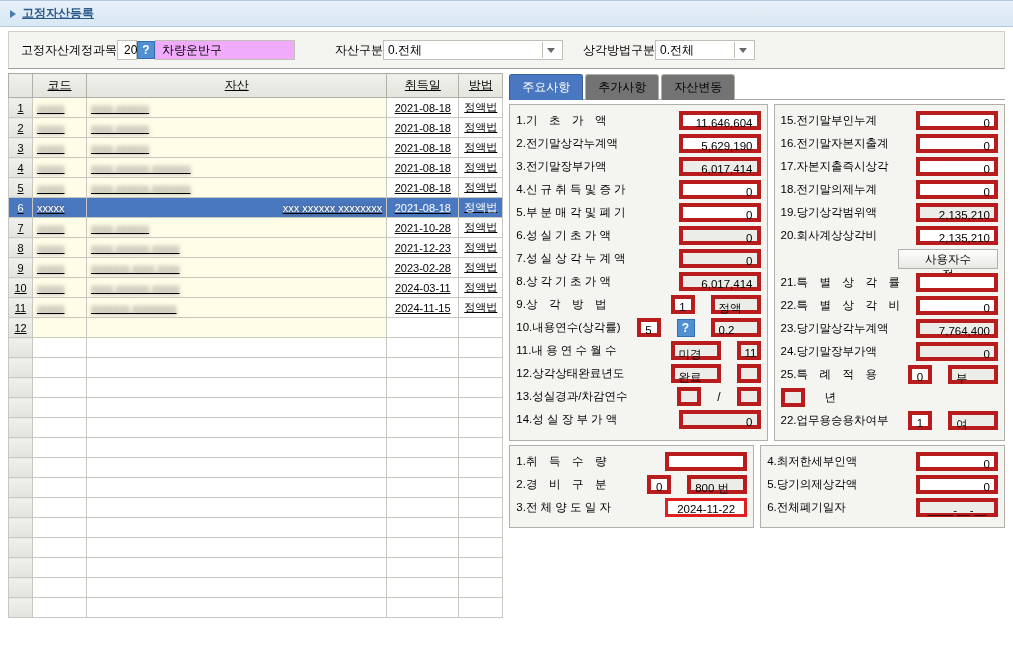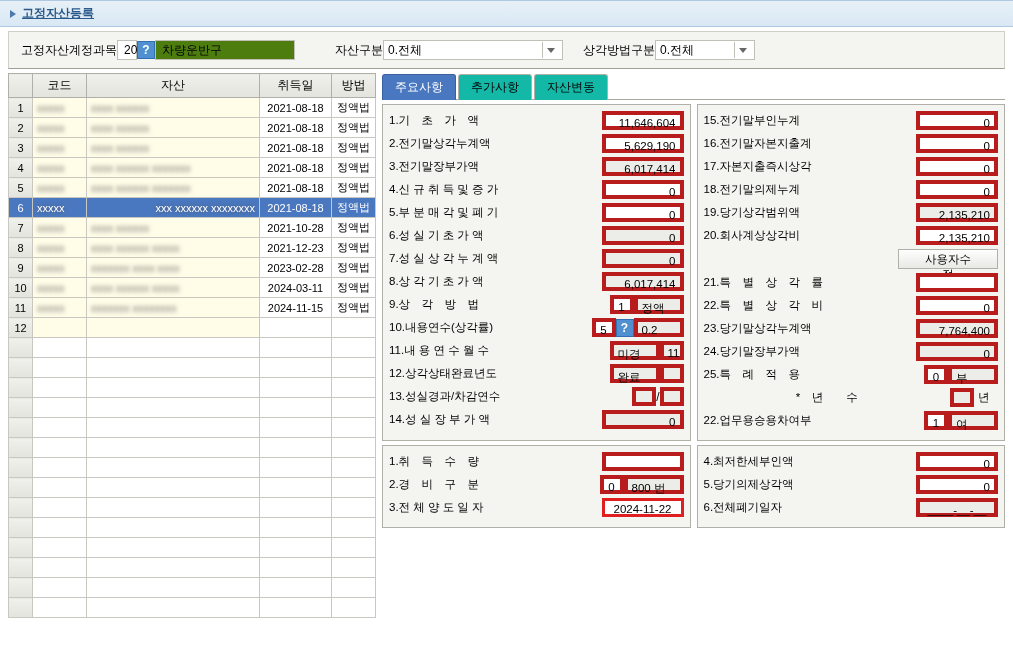--- a/index.html
+++ b/index.html
@@ -58,21 +58,21 @@
       color: #fff;
       border: 1px solid #3070b0;
       display: inline-flex;
       align-items: center;
       justify-content: center;
       font-weight: bold;
       cursor: pointer;
     }
     .text-input {
       border: 1px solid #c0c0b8;
-      background: #4d7c0f;
+      background: #f0abfc;
       padding: 2px 6px;
       height: 20px;
       font-family: inherit;
       font-size: 12px;
     }
     .select-box {
       border: 1px solid #c0c0b8;
       background: #fff;
       padding: 2px 4px;
       height: 20px;
@@ -95,21 +95,21 @@
       content: '';
       border-left: 4px solid transparent;
       border-right: 4px solid transparent;
       border-top: 5px solid #666;
     }
     .main-content {
       display: flex;
       gap: 6px;
       padding: 0 8px;
     }
-    .left-panel { width: 368px; }
+    .left-panel { width: 526px; text-decoration: underline; }
     .table { border-collapse: collapse; width: 100%; border: 1px solid #a8a8a0; }
     .table th {
       background: linear-gradient(to bottom, #f0f0ec, #e4e4de);
       border: 1px solid #b0b0a8;
       padding: 3px 4px;
       font-weight: normal;
       text-align: center;
     }
     .table td {
       border: 1px solid #c8c8c0;
@@ -133,21 +133,21 @@
     .right-panel { flex: 1; display: flex; flex-direction: column; gap: 4px; }
     .tab-bar {
       display: flex;
       gap: 2px;
       border-bottom: 1px solid #a8a8a0;
     }
     .tab {
       padding: 4px 12px;
       border: 1px solid #b0b0a8;
       border-bottom: none;
-      background: #14b8a6;
+      background: #737373;
       cursor: pointer;
       border-radius: 3px 3px 0 0;
       position: relative;
       top: 1px;
     }
     .tab.active {
       background: #4a78c0;
       color: #fff;
       border-color: #3a60a0;
     }
@@ -158,21 +158,21 @@
     .panel {
       border: 1px solid #b0b0a8;
       background: #f4f4f0;
       padding: 6px;
       flex: 1;
     }
     .field-row {
       display: flex;
       align-items: center;
       margin-bottom: 4px;
-      gap: 0;
+      gap: 16px;
     }
     .field-label {
       flex: 1;
       font-size: 11.5px;
       white-space: nowrap;
     }
     .field-val {
       border: 4px solid #b91c1c;
       background: #fff;
       padding: 2px 4px;
@@ -549,21 +549,20 @@
               <span class="field-label">24.당기말장부가액</span>
               <span class="field-val readonly">0</span>
             </div>
           </div>
         <div class="field-row">
           <span class="field-label"><span>25.</span><span>특　례　적　용</span></span>
           <span class="field-val small center">0</span>
           <span class="field-val med left readonly">부</span>
         </div>
         <div class="field-row">
-          <span class="field-label" style="text-align:center"><span>*</span>　<span>년　　수</span></span>
           <span class="field-val small readonly"></span>
           <span class="field-val small left readonly" style="border:none;background:transparent">년</span>
         </div>
         <div class="field-row">
           <span class="field-label"><span>22.</span><span>업무용승용차여부</span></span>
           <span class="field-val small center">1</span>
           <span class="field-val med left readonly">여</span>
         </div>
       </div>
     </div>

